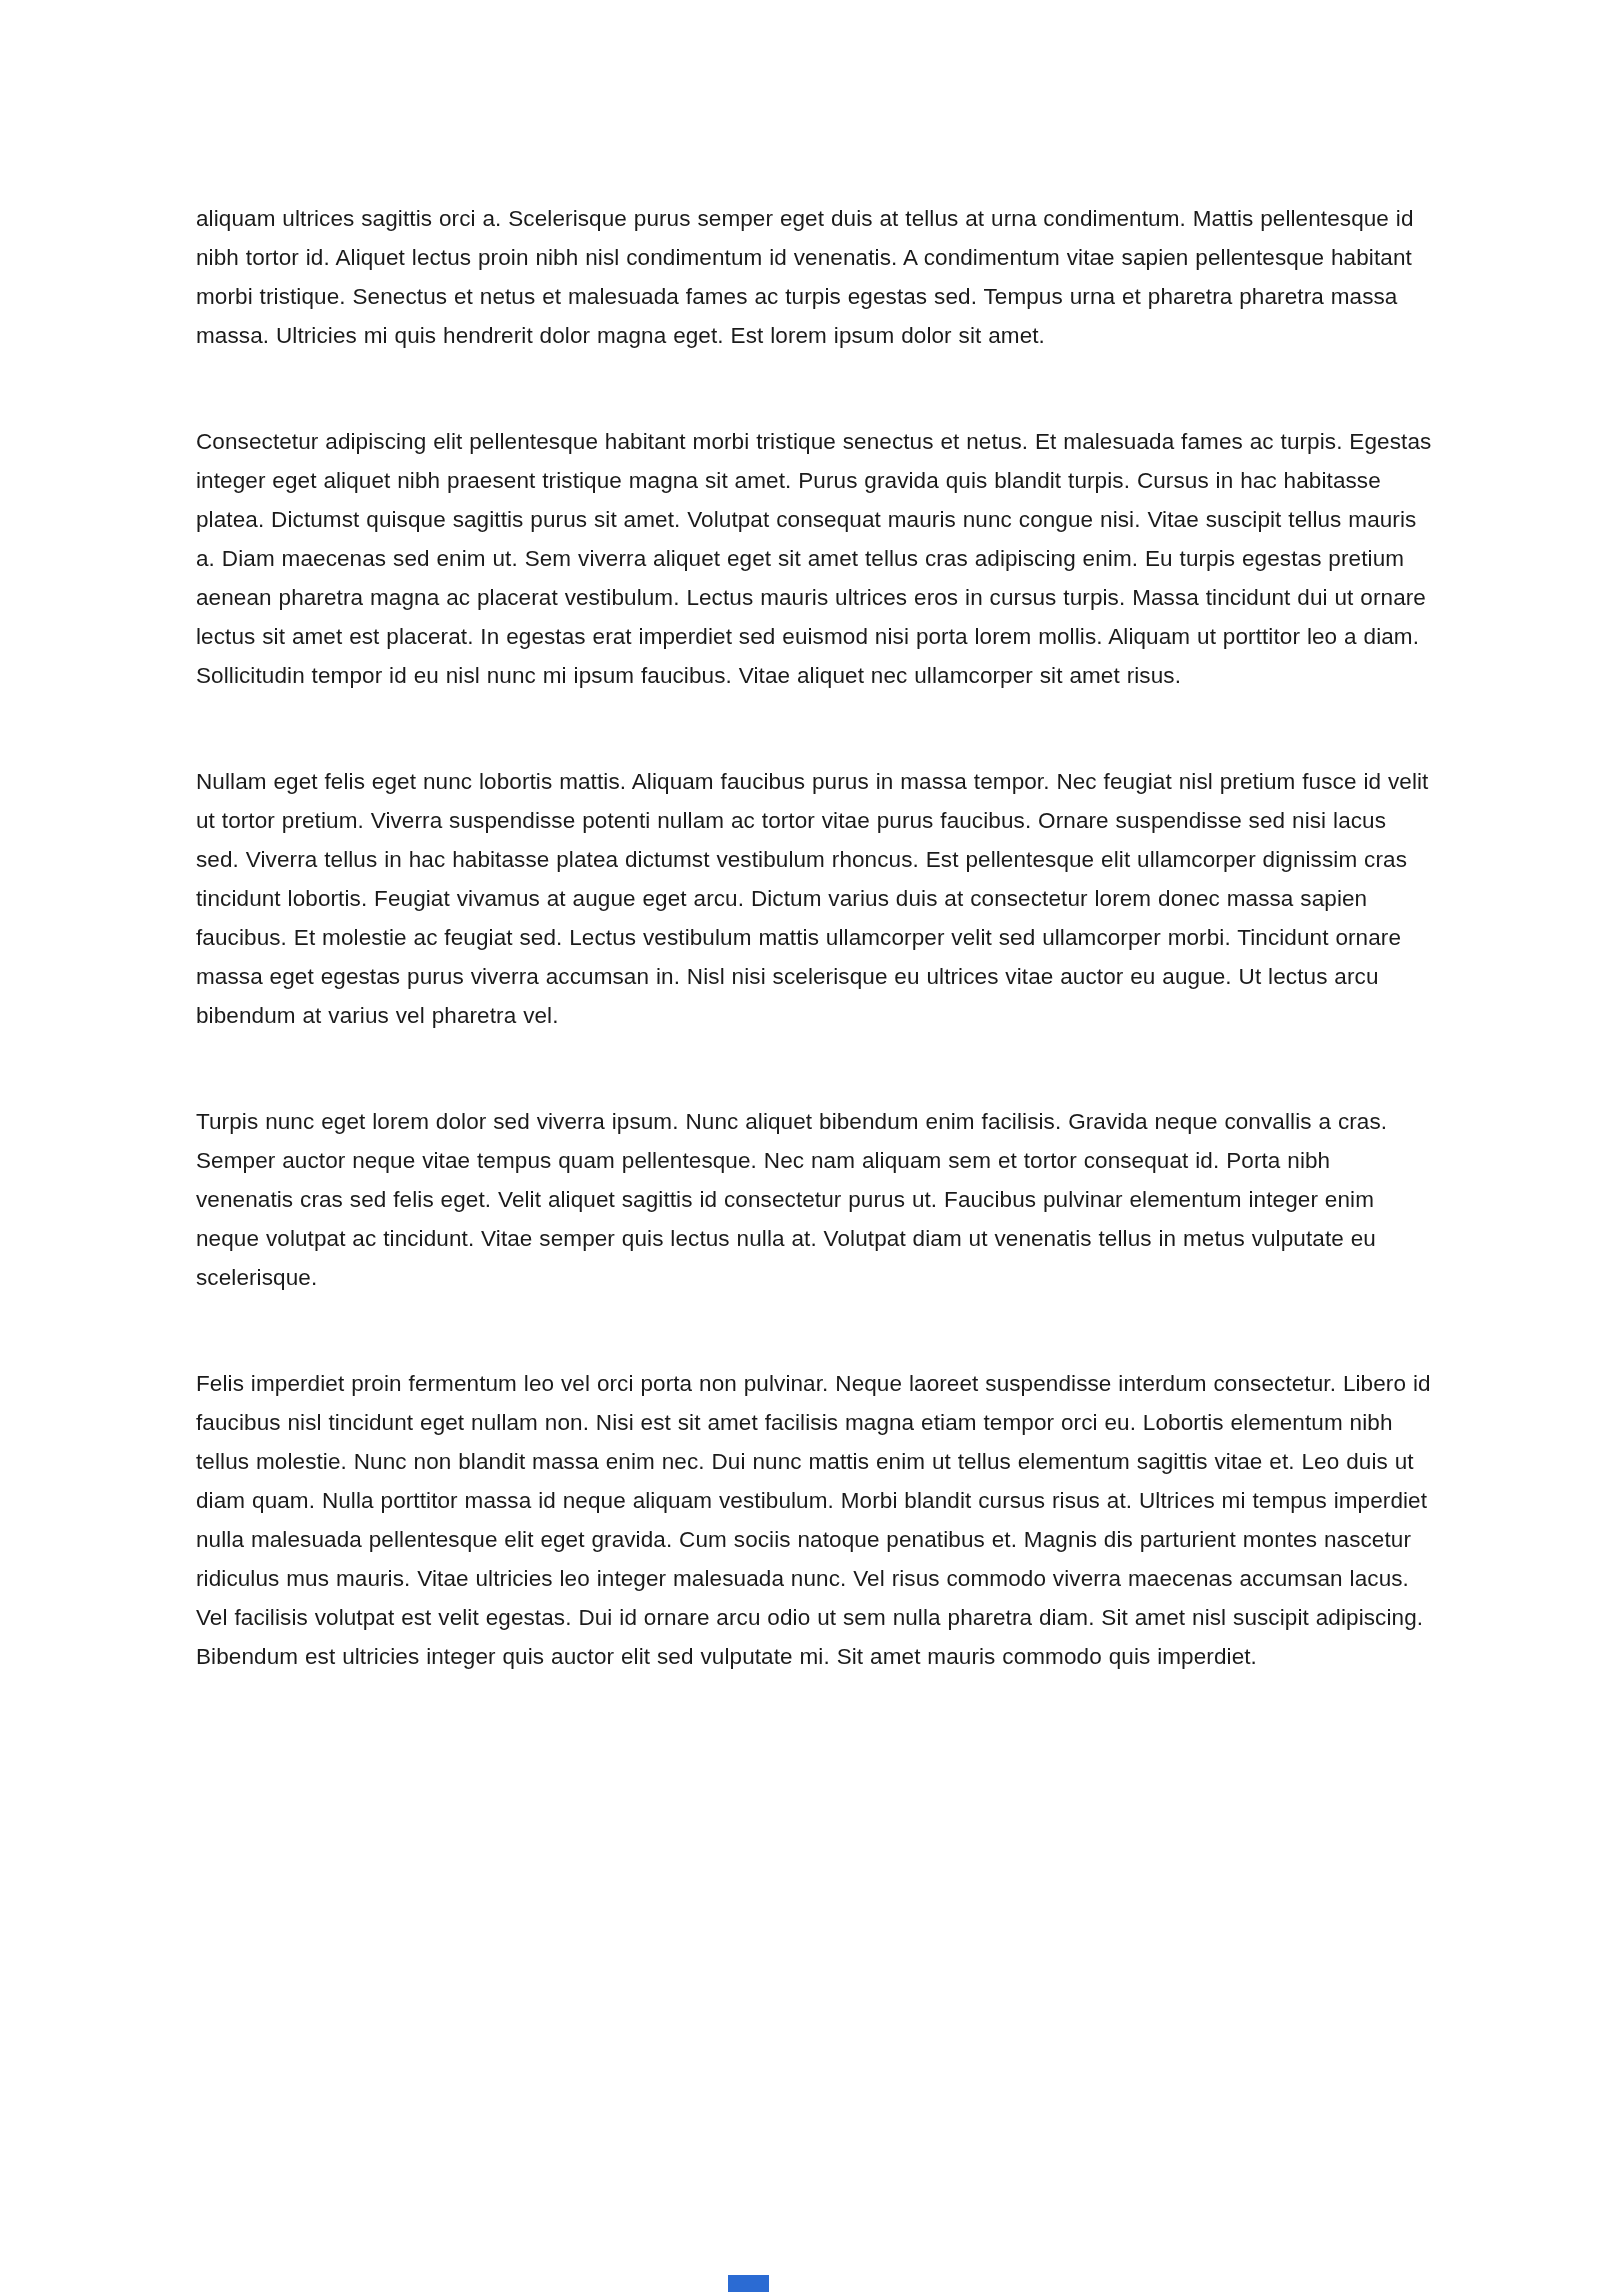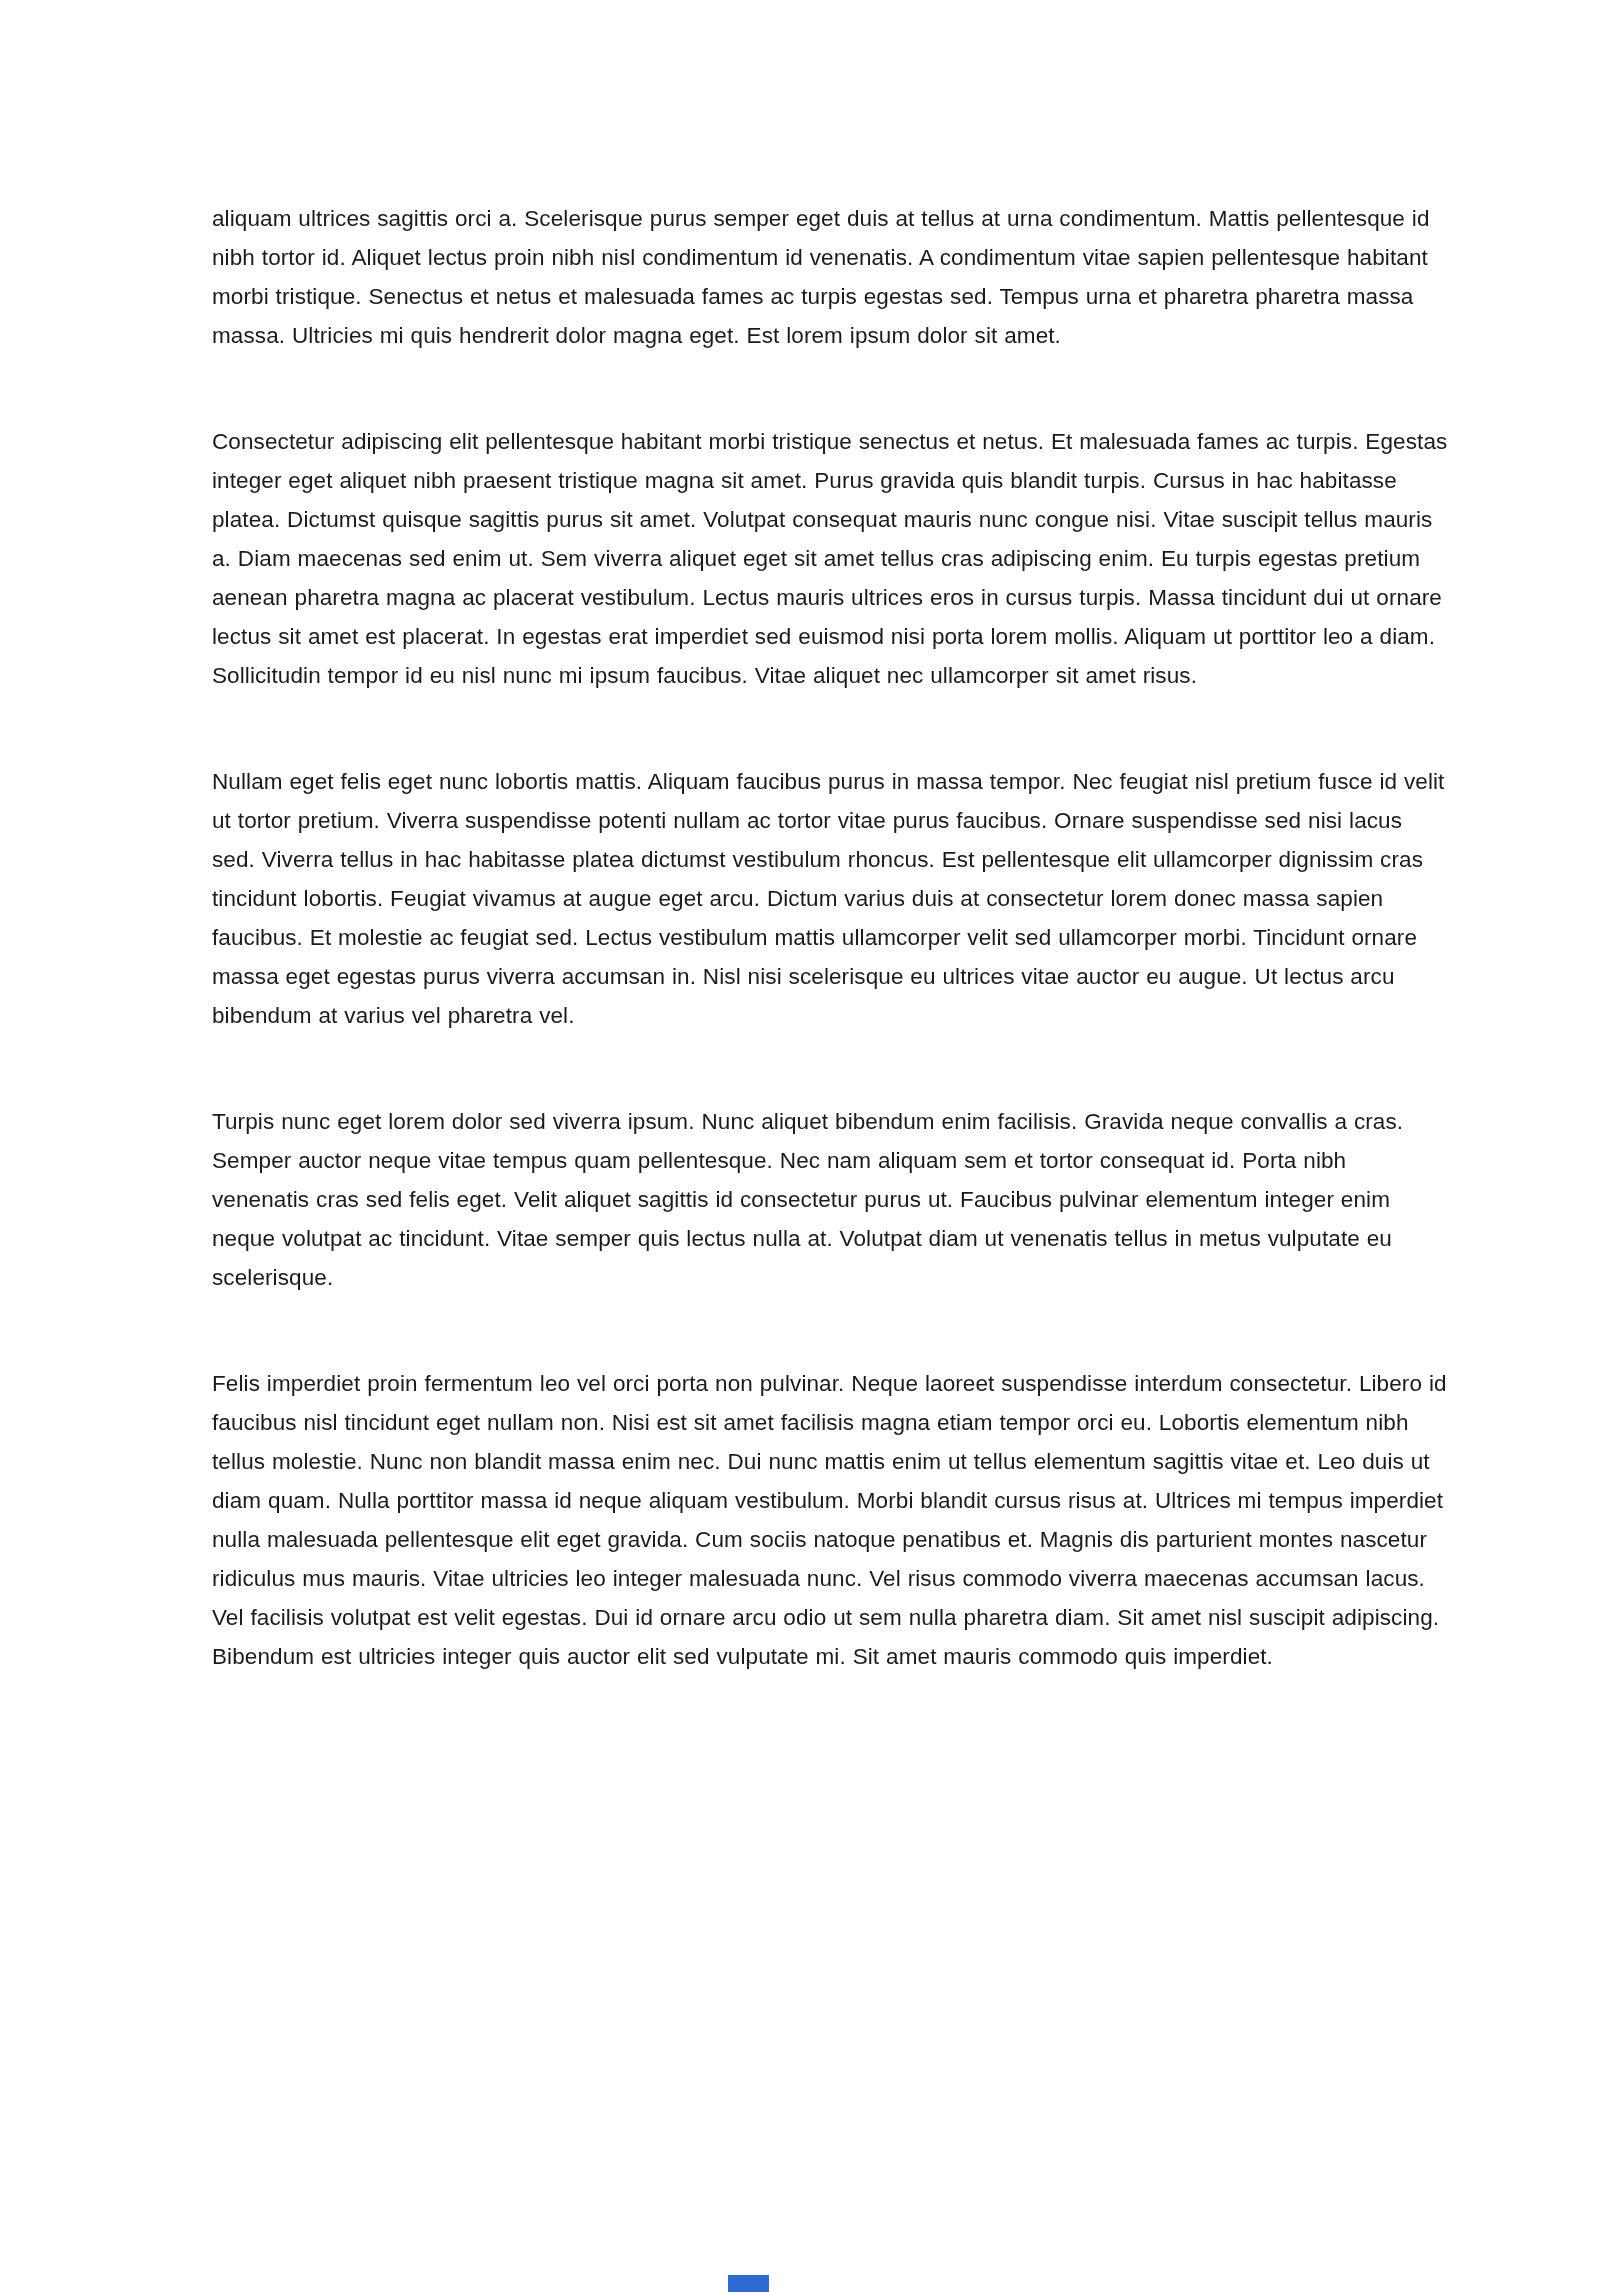--- a/index.html
+++ b/index.html
@@ -13,21 +13,20 @@
     position: relative;
     overflow: hidden;
     font-family: "Liberation Sans", sans-serif;
   }
   .page-text {
     position: absolute;
     left: 196px;
     top: 199px;
     width: 1237px;
     color: #1b1b1b;
-    margin-left: 16px;
   }
   .page-text p {
     margin: 0 0 67px 0;
     font-size: 22.5px;
     line-height: 39px;
     letter-spacing: 0.1px;
     word-spacing: 0.5px;
   }
   .bottom-artifact {
     position: absolute;

